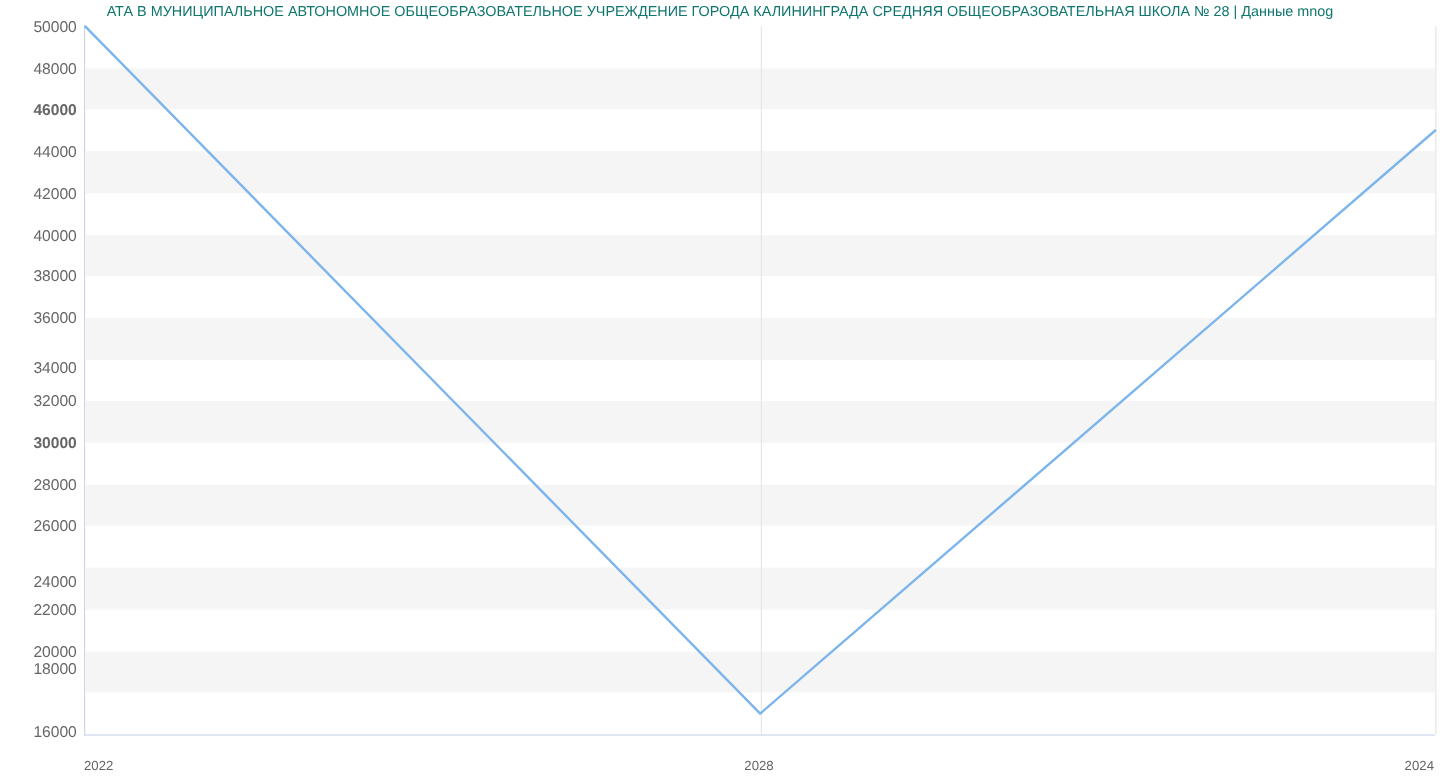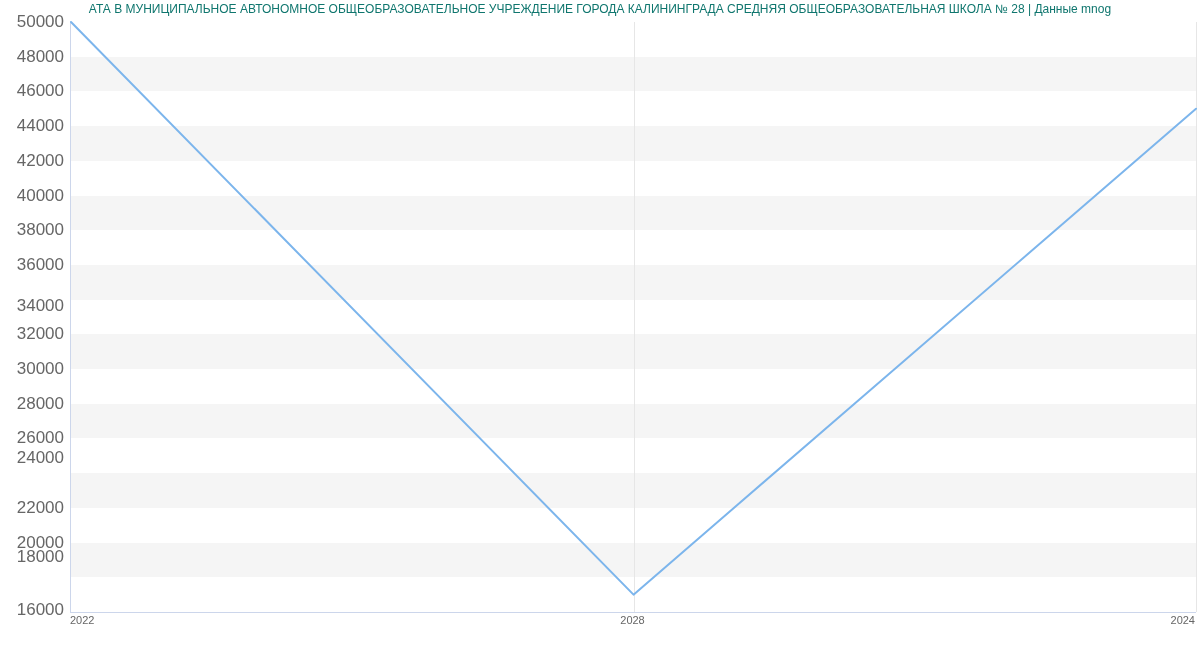--- a/index.html
+++ b/index.html
@@ -47,37 +47,38 @@
     position: absolute;
     left: 0;
     top: 22px;
     width: 64px;
     height: 590px;
   }
   .ylab {
     position: absolute;
     right: 0;
     transform: translateY(-50%);
-    font-size: 17px;
+    font-size: 13px;
     color: #666;
     text-align: right;
     width: 64px;
   }
   .xlabels {
     position: absolute;
     left: 70px;
     top: 614px;
     width: 1125px;
     height: 20px;
   }
   .xlab {
     position: absolute;
     transform: translateX(-50%);
     font-size: 11px;
     color: #666;
+    margin-top: 19px;
   }
   svg.line {
     position: absolute;
     left: 0;
     top: 0;
     width: 1125px;
     height: 590px;
     overflow: visible;
   }
   svg.line path {
@@ -111,32 +112,32 @@
   <svg class="line" viewBox="0 0 1125 590" preserveAspectRatio="none">
     <path id="series-path" d="M0 0 L562.5 572.6470588235294 L1125 86.76470588235298 "></path>
   </svg>
 </div>
 
 <div class="ylabels" id="ylabels">
     <div class="ylab" style="top: 588px; padding-left: 40px;">16000</div>
     <div class="ylab" style="top: 535px;">18000</div>
     <div class="ylab" style="top: 520.588px;">20000</div>
     <div class="ylab" style="top: 485.882px;">22000</div>
-    <div class="ylab" style="top: 436px;">24000</div>
+    <div class="ylab" style="top: 463px;">24000</div>
     <div class="ylab" style="top: 416.471px;">26000</div>
     <div class="ylab" style="top: 381.765px; padding-left: 48px;">28000</div>
-    <div class="ylab" style="top: 347.059px;">30000</div>
+    <div class="ylab" style="top: 347.059px; font-weight: bold;">30000</div>
     <div class="ylab" style="top: 312.353px;">32000</div>
     <div class="ylab" style="top: 284px;">34000</div>
     <div class="ylab" style="top: 242.941px;">36000</div>
     <div class="ylab" style="top: 208.235px;">38000</div>
     <div class="ylab" style="top: 173.529px;">40000</div>
     <div class="ylab" style="top: 138.824px;">42000</div>
     <div class="ylab" style="top: 104.118px;">44000</div>
-    <div class="ylab" style="top: 69.4118px;">46000</div>
+    <div class="ylab" style="top: 69.4118px; font-weight: bold;">46000</div>
     <div class="ylab" style="top: 34.7059px;">48000</div>
     <div class="ylab" style="top: 0px;">50000</div>
   </div>
 <div class="xlabels" id="xlabels">
     <div class="xlab" style="left: 0px; transform: translateX(0px);">2022</div>
     <div class="xlab" style="left: 562.5px;">2028</div>
     <div class="xlab" style="left: 1125px; transform: translateX(-100%);">2024</div>
   </div>
 
 </body></html>

